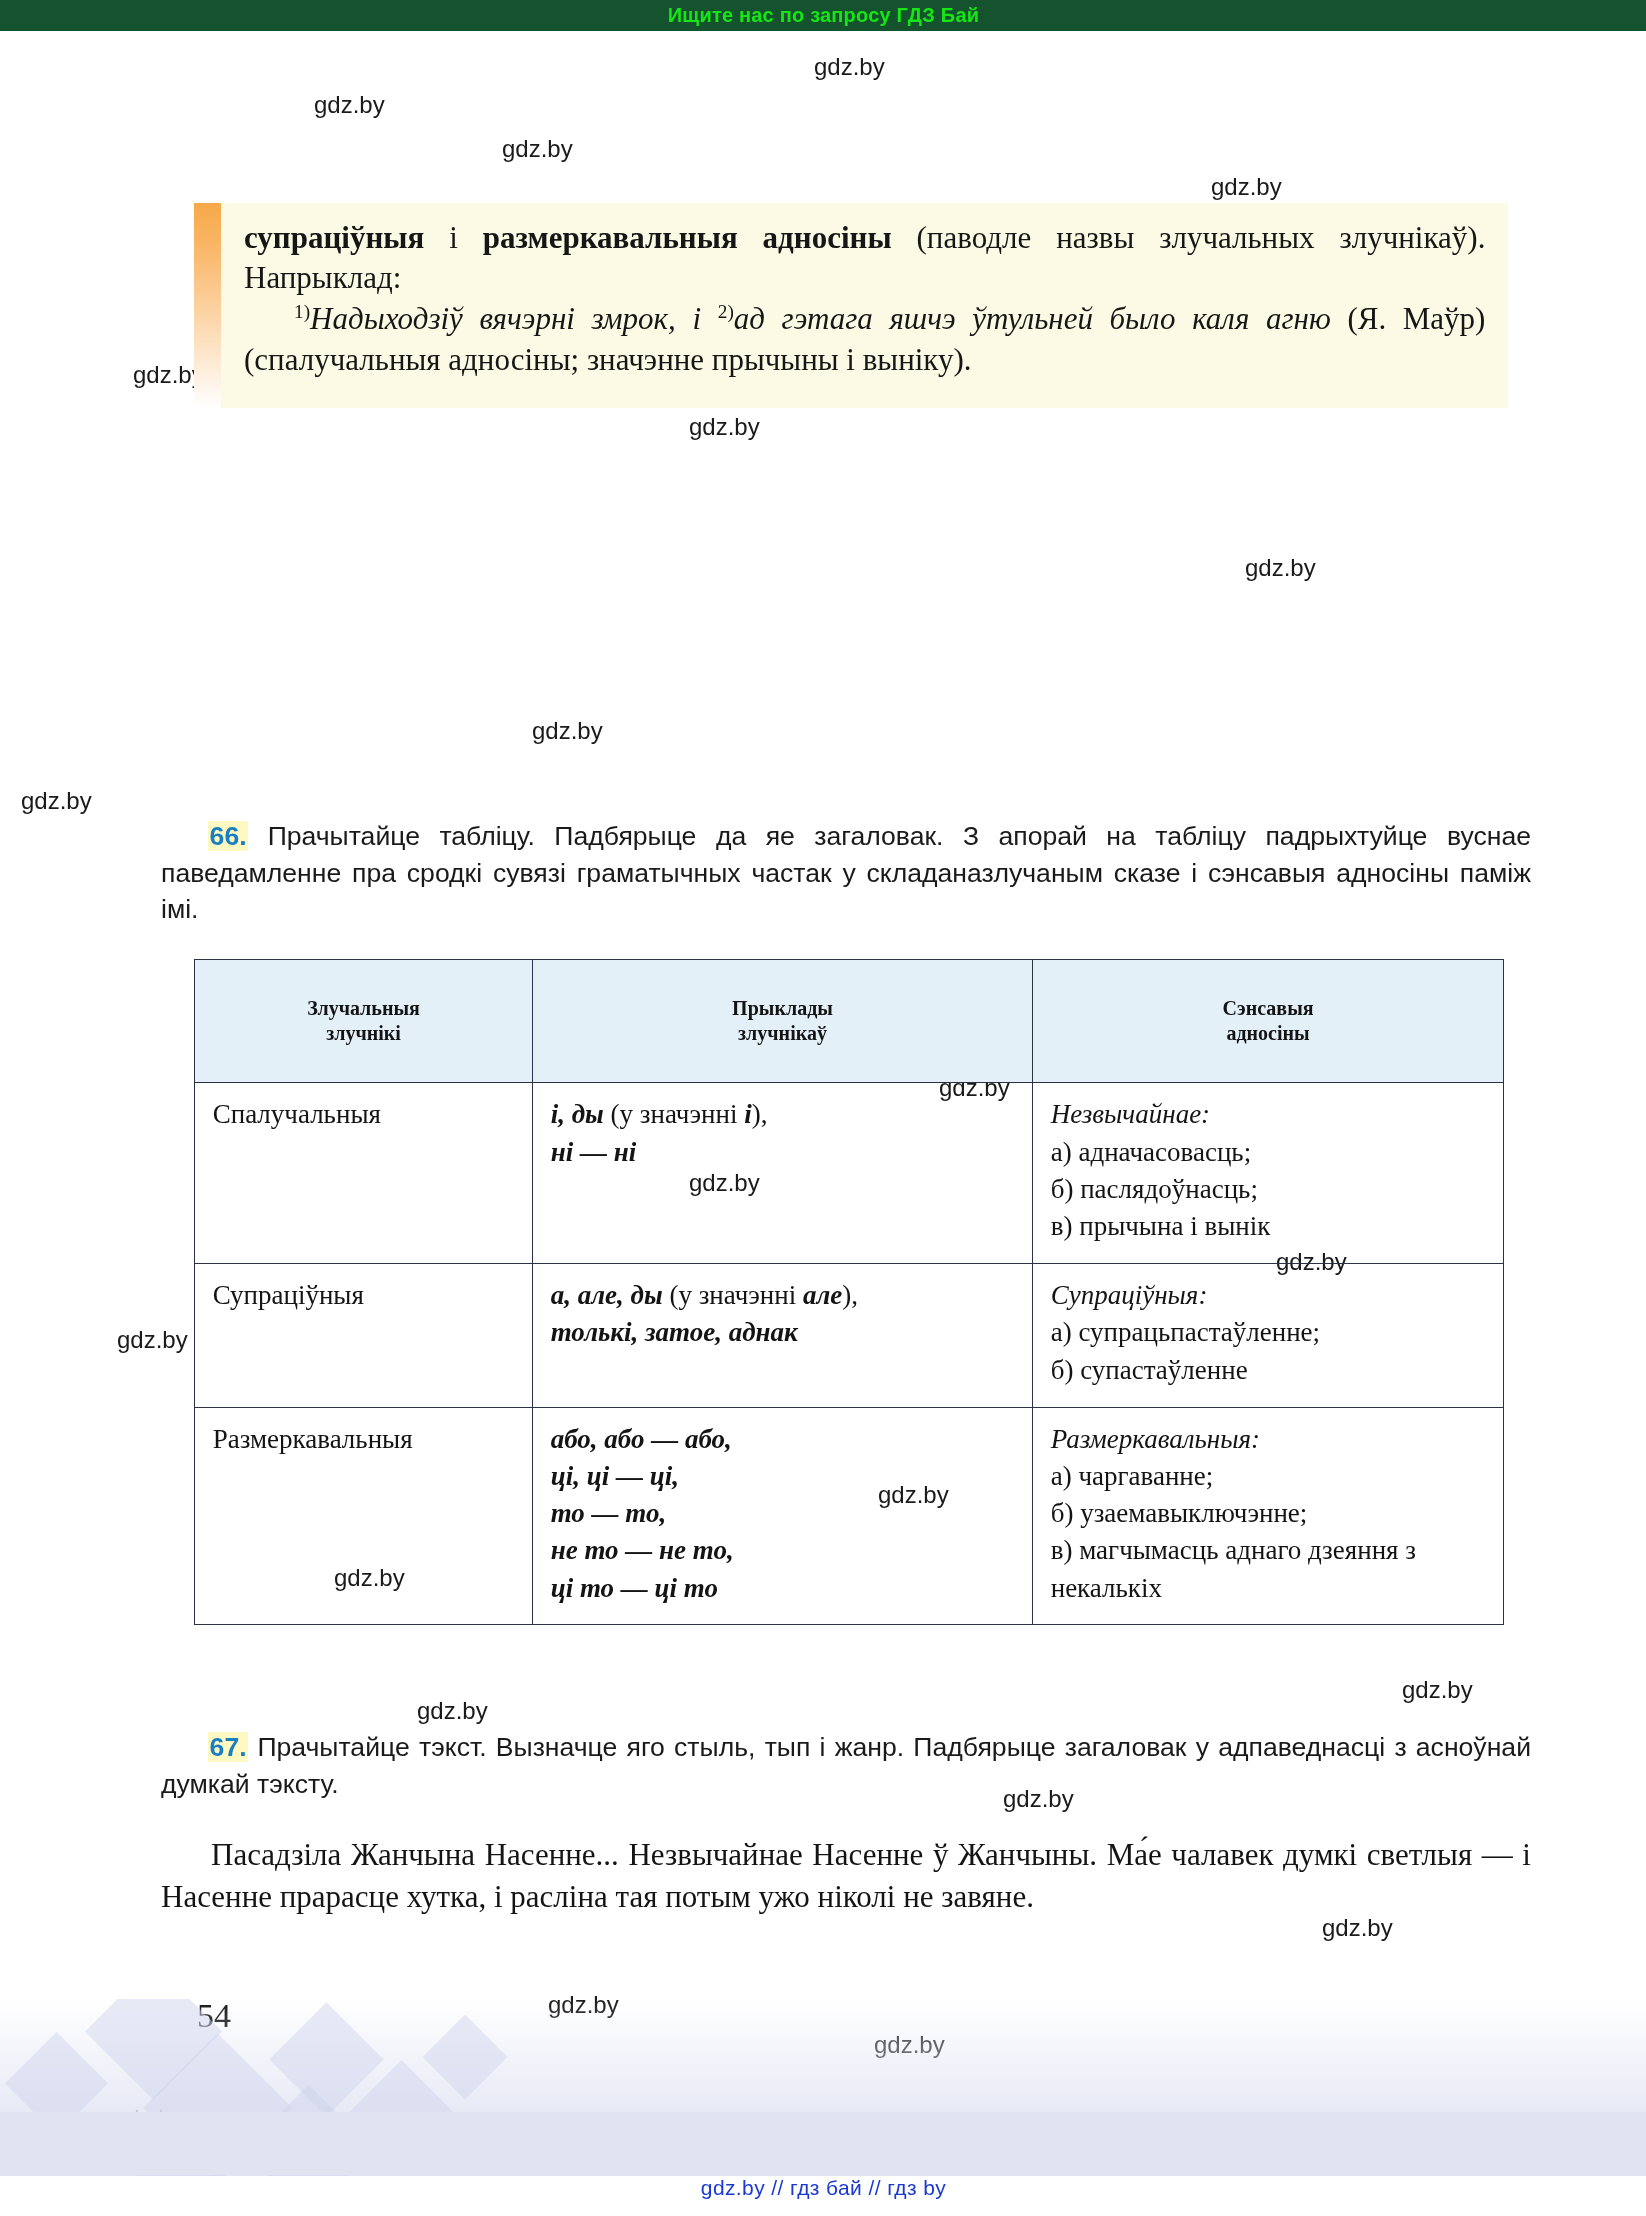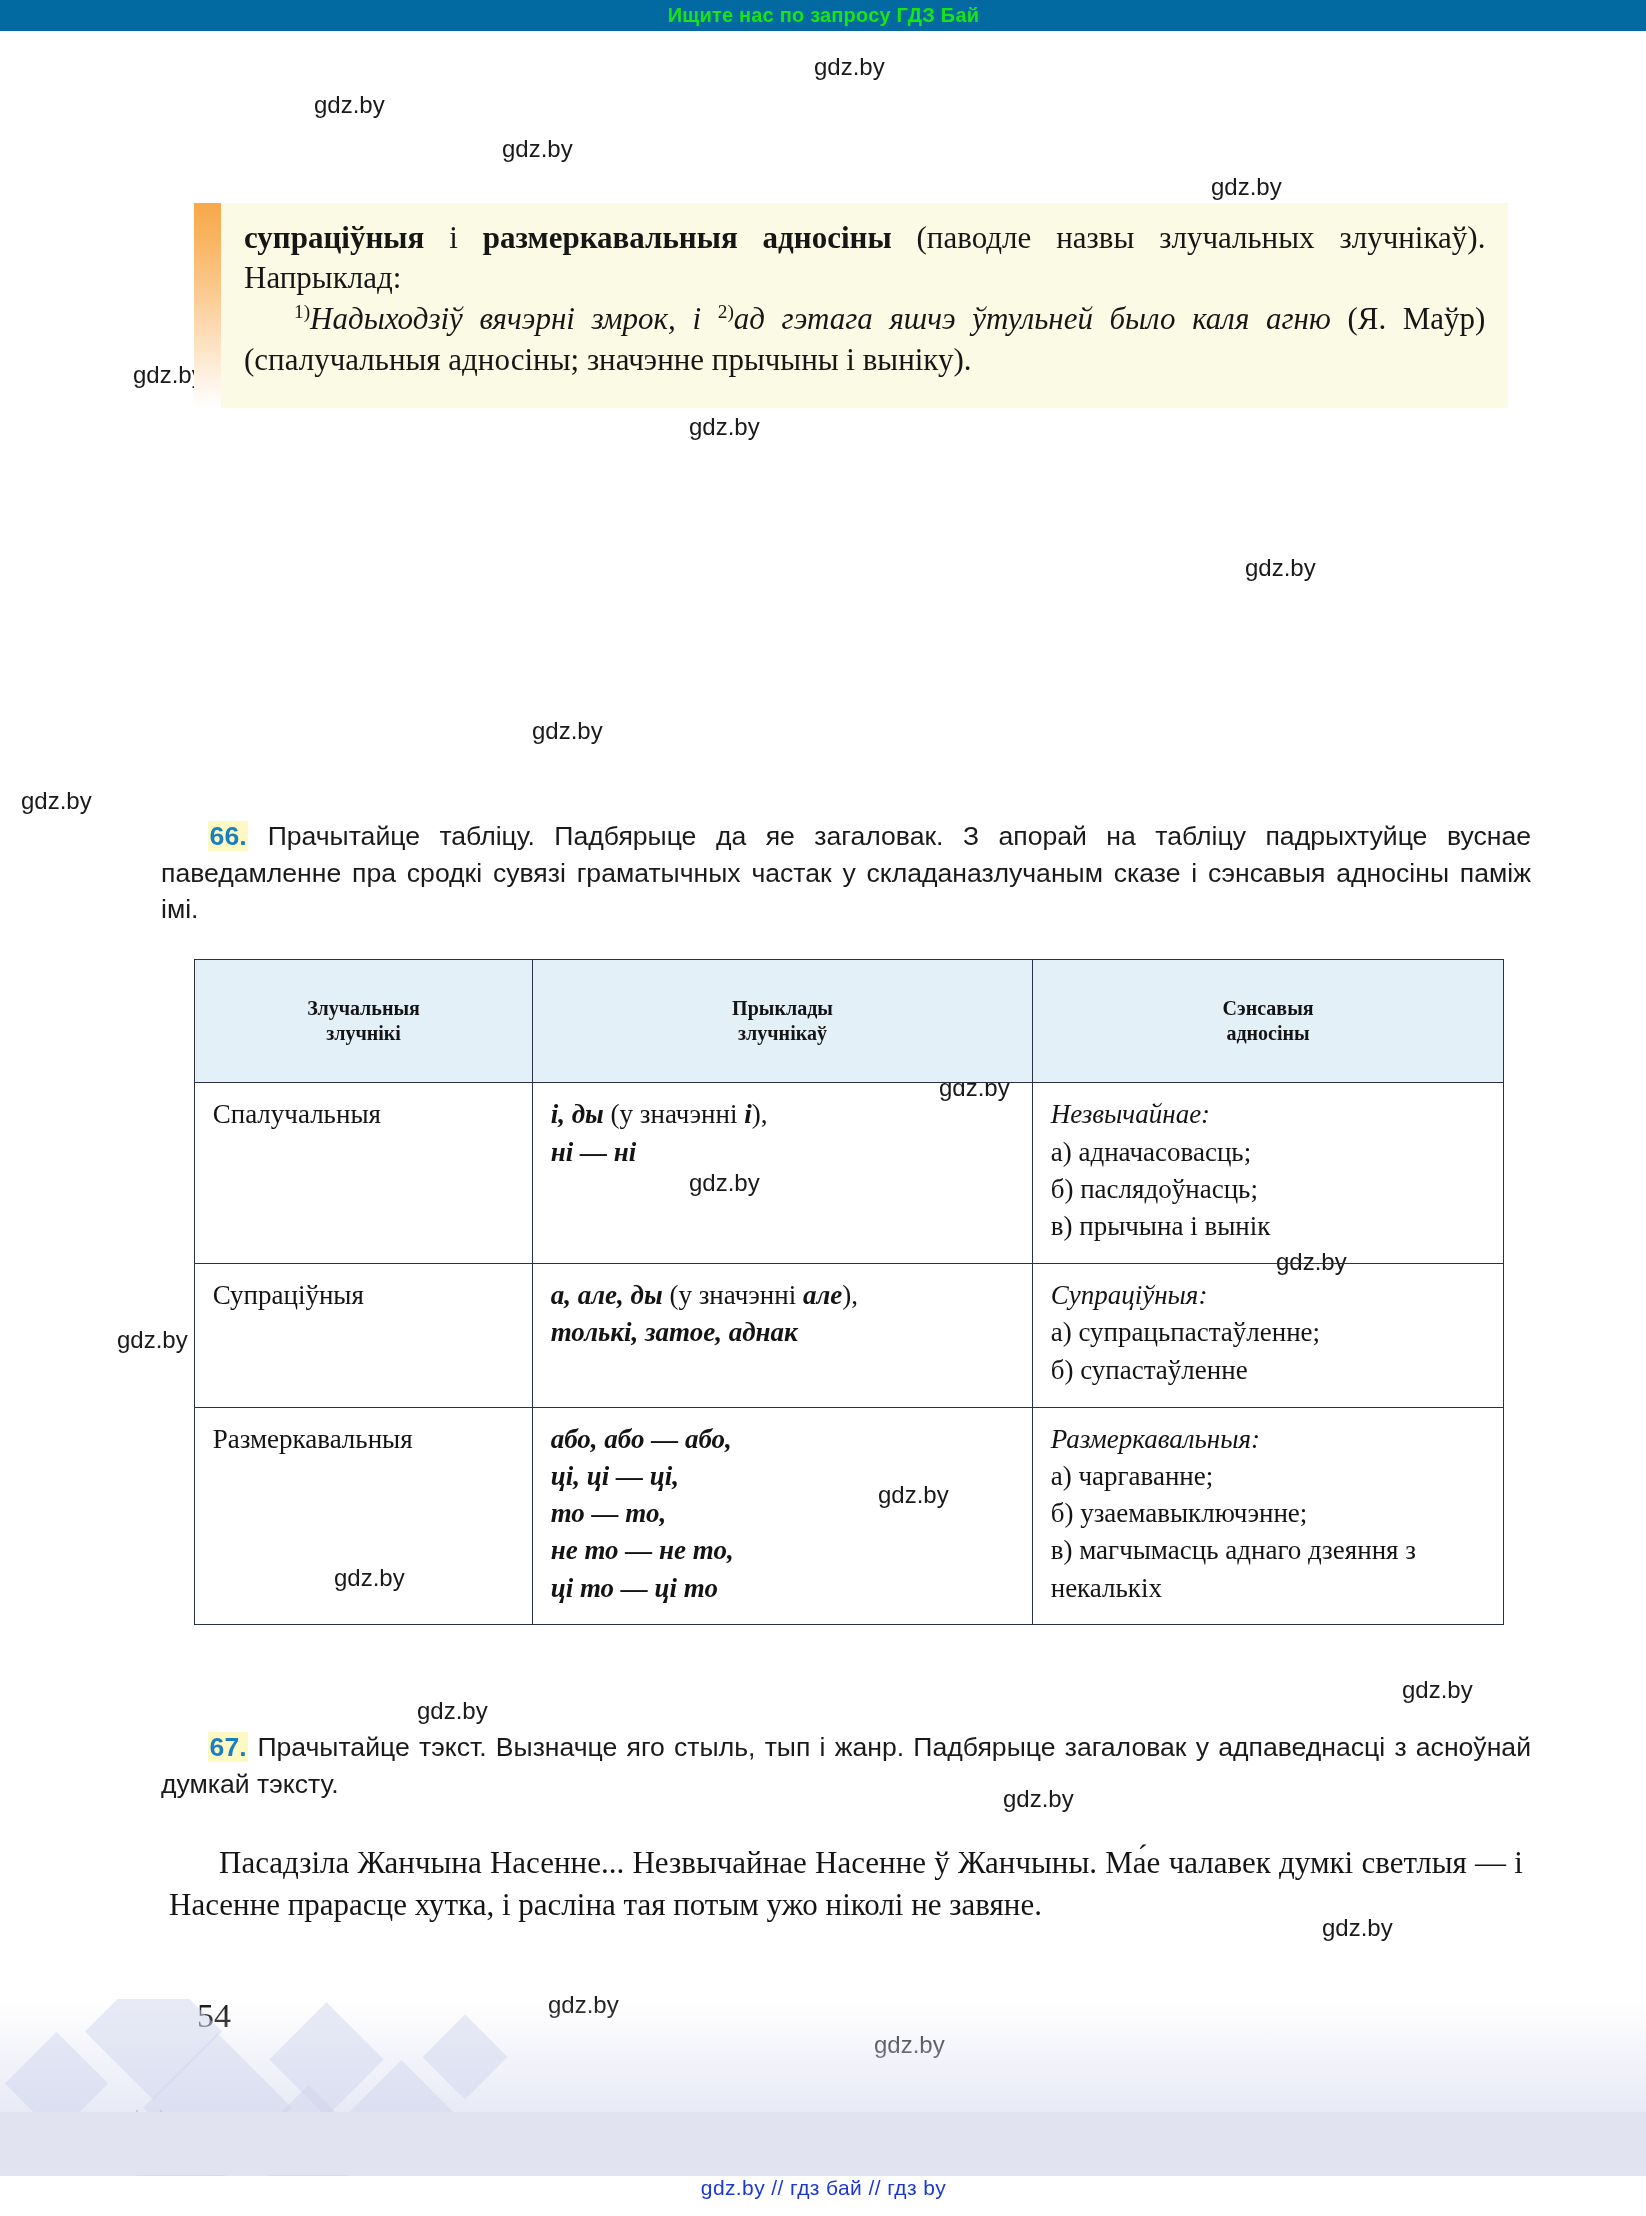--- a/index.html
+++ b/index.html
@@ -17,21 +17,21 @@
 
   
   .top-banner {
     position: absolute;
     top: 0; left: 0;
     width: 1647px;
     height: 31px;
     display: flex;
     align-items: center;
     justify-content: center;
-    background: #0369a1;
+    background: #14532d;
   }
   .top-banner span {
     color: #16e616;
     font-family: "Liberation Sans", sans-serif;
     font-weight: bold;
     font-size: 20px;
     letter-spacing: 0.2px;
   }
 
   
@@ -178,21 +178,21 @@
     position: absolute;
     left: 161px;
     top: 1834px;
     width: 1370px;
     font-family: "Liberation Serif", serif;
     font-size: 31px;
     line-height: 1.34;
     color: #141414;
     text-align: justify;
   }
-  .text-67 p { margin: 8px; text-indent: 50px; }
+  .text-67 p { margin: 0; text-indent: 50px; }
 
   
   .page-num {
     position: absolute;
     left: 197px;
     top: 1997px;
     font-family: "Liberation Serif", serif;
     font-size: 34px;
     color: #141414;
   }

